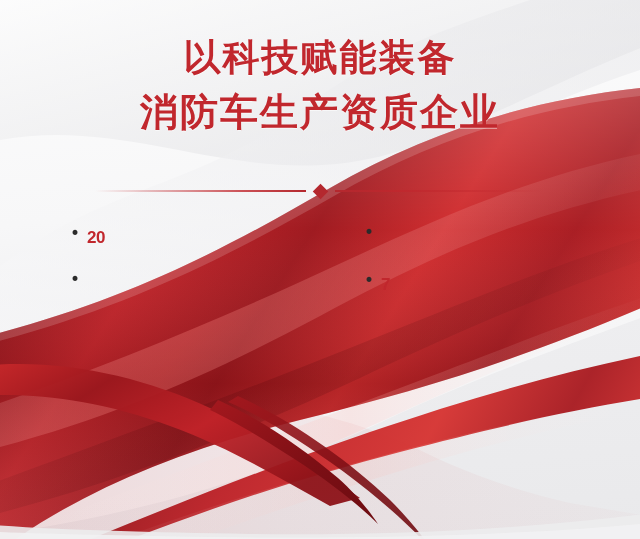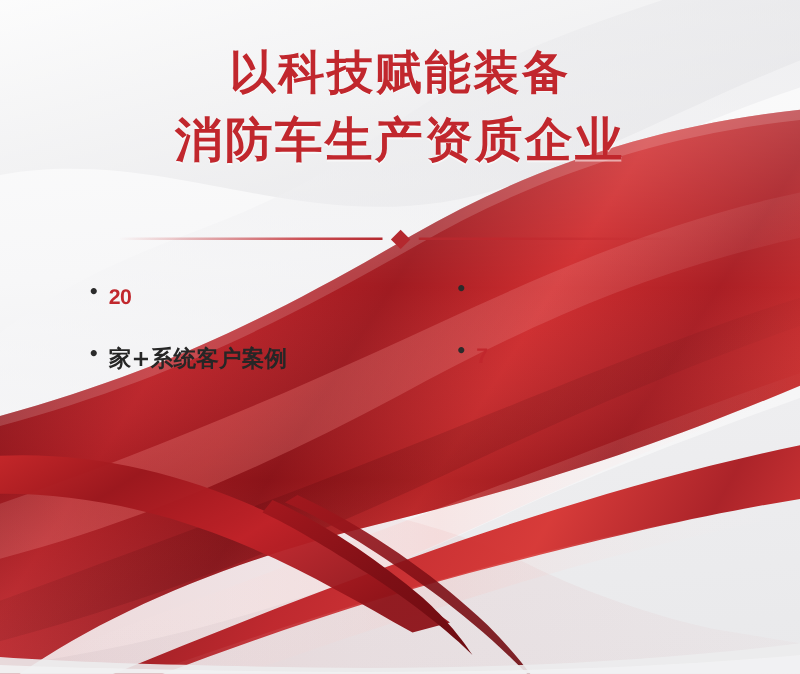--- a/index.html
+++ b/index.html
@@ -187,21 +187,20 @@
 
   <div class="bullets">
 
     <div class="bullet-col col-left">
       <div class="bullet">
         <span class="dot">•</span>
         <span class="num">20</span>
       </div>
       <div class="bullet">
         <span class="dot">•</span>
-        <span class="txt">家+系统客户案例</span>
       </div>
     </div>
 
     <div class="bullet-col col-right">
       <div class="bullet">
         <span class="dot">•</span>
         <span class="num"></span>
       </div>
       <div class="bullet">
         <span class="dot">•</span>

